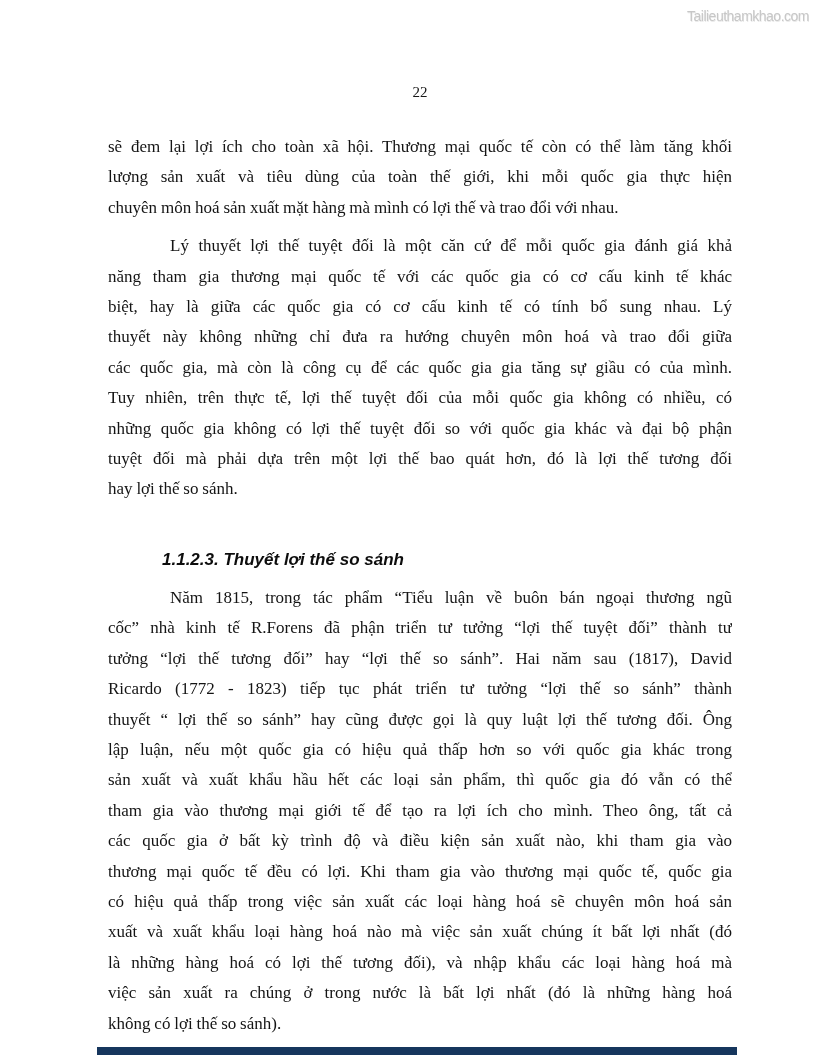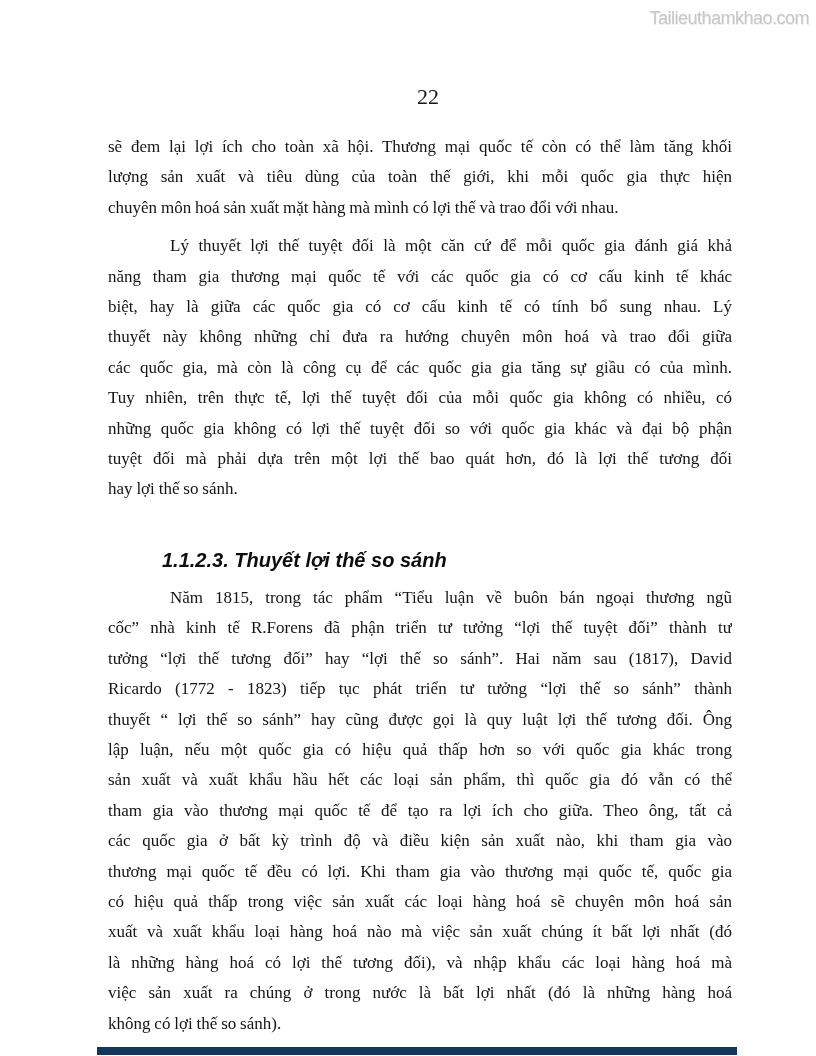--- a/index.html
+++ b/index.html
@@ -9,32 +9,32 @@
     height: 1056px;
     background: #ffffff;
     overflow: hidden;
     font-family: "Liberation Serif", serif;
   }
   .watermark {
     position: absolute;
     top: 8px;
     right: 7px;
     font-family: "Liberation Sans", sans-serif;
-    font-size: 18px;
+    font-size: 14px;
     letter-spacing: -0.5px;
     color: #c7c7c7;
     text-shadow: 0.5px 0.5px 0 #eaeaea;
   }
   .page-number {
     position: absolute;
     top: 84px;
-    left: 108px;
+    left: 100px;
     width: 640px;
     text-align: center;
-    font-size: 22px;
+    font-size: 15px;
     color: #161616;
   }
   .text-column {
     position: absolute;
     left: 100px;
     top: 124px;
     width: 640px;
     color: #141414;
     font-size: 17px;
   }
@@ -50,21 +50,21 @@
   }
   .line.last { text-align-last: left; }
   .line.indent { text-indent: 62px; }
   .heading {
     height: 30.4px;
     line-height: 30.4px;
     text-indent: 62px;
     font-family: "Liberation Sans", sans-serif;
     font-weight: bold;
     font-style: italic;
-    font-size: 20px;
+    font-size: 17px;
     color: #0d0d0d;
     margin-top: 40px;
   }
   .footer-bar {
     position: absolute;
     left: 97px;
     top: 1047px;
     width: 640px;
     height: 8px;
     background: #16365d;
@@ -97,21 +97,21 @@
       </div>
       <div class="heading">1.1.2.3. Thuyết lợi thế so sánh</div>
       <div class="paragraph">
         <div class="line indent">Năm 1815, trong tác phẩm “Tiểu luận về buôn bán ngoại thương ngũ</div>
         <div class="line">cốc”  nhà kinh tế R.Forens đã phận triển tư tưởng “lợi thế tuyệt đối” thành tư</div>
         <div class="line">tưởng “lợi thế tương đối” hay “lợi thế so sánh”. Hai năm sau (1817), David</div>
         <div class="line">Ricardo (1772 - 1823) tiếp tục phát triển tư tưởng “lợi thế so sánh” thành</div>
         <div class="line">thuyết “ lợi thế so sánh” hay cũng được gọi là quy luật lợi thế tương đối. Ông</div>
         <div class="line">lập luận, nếu một quốc gia có hiệu quả thấp hơn so với quốc gia khác trong</div>
         <div class="line">sản xuất và xuất khẩu hầu hết các loại sản phẩm, thì quốc gia đó vẫn có thể</div>
-        <div class="line">tham gia vào thương mại quốc tế để tạo ra lợi ích cho giữa. Theo ông, tất cả</div>
+        <div class="line">tham gia vào thương mại giới tế để tạo ra lợi ích cho mình. Theo ông, tất cả</div>
         <div class="line">các quốc gia ở bất kỳ trình độ và điều kiện sản xuất nào, khi tham gia vào</div>
         <div class="line">thương mại quốc tế đều có lợi. Khi tham gia vào thương mại quốc tế, quốc gia</div>
         <div class="line">có hiệu quả thấp trong việc sản xuất các loại hàng hoá sẽ chuyên môn hoá sản</div>
         <div class="line">xuất và xuất khẩu loại hàng hoá nào mà việc sản xuất chúng ít bất lợi nhất (đó</div>
         <div class="line">là những hàng hoá có lợi thế tương đối), và nhập khẩu các loại hàng hoá mà</div>
         <div class="line">việc sản xuất ra chúng ở trong nước là bất lợi nhất (đó là những hàng hoá</div>
         <div class="line last">không có lợi thế so sánh).</div>
       </div>
     </div>
 

